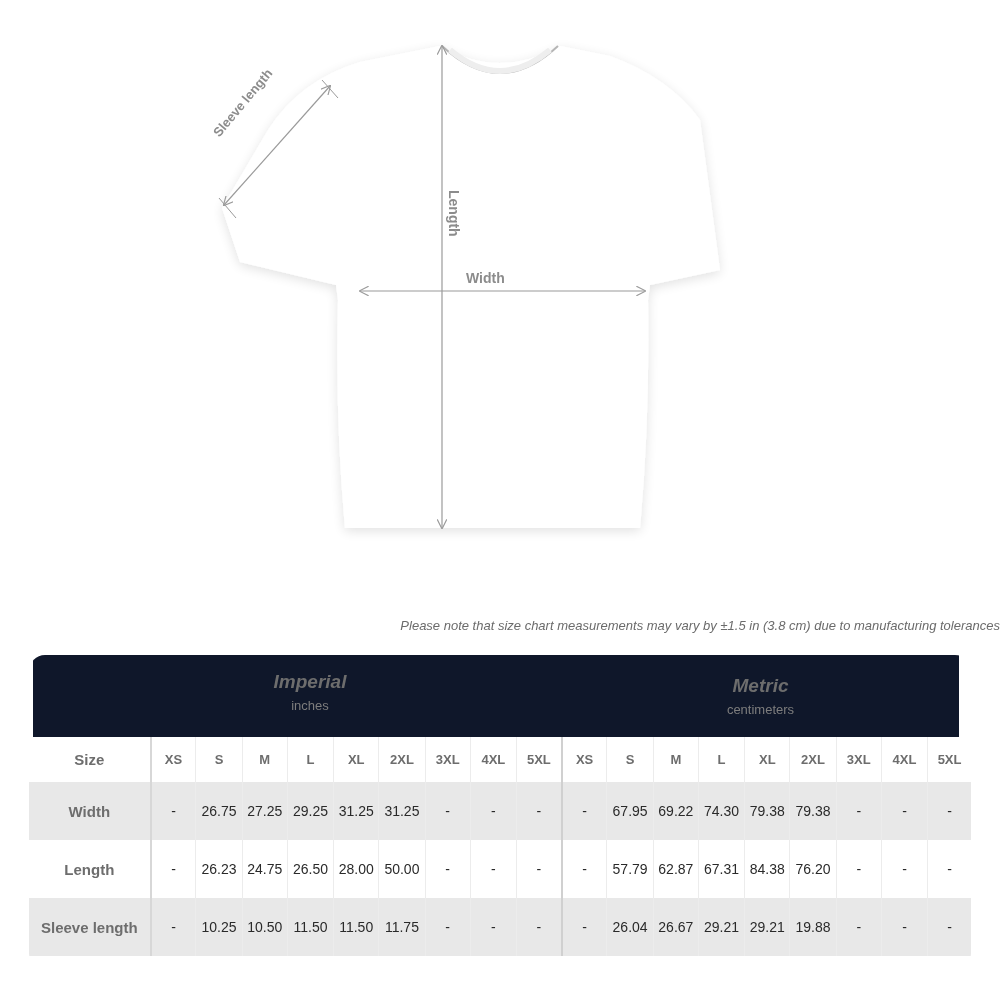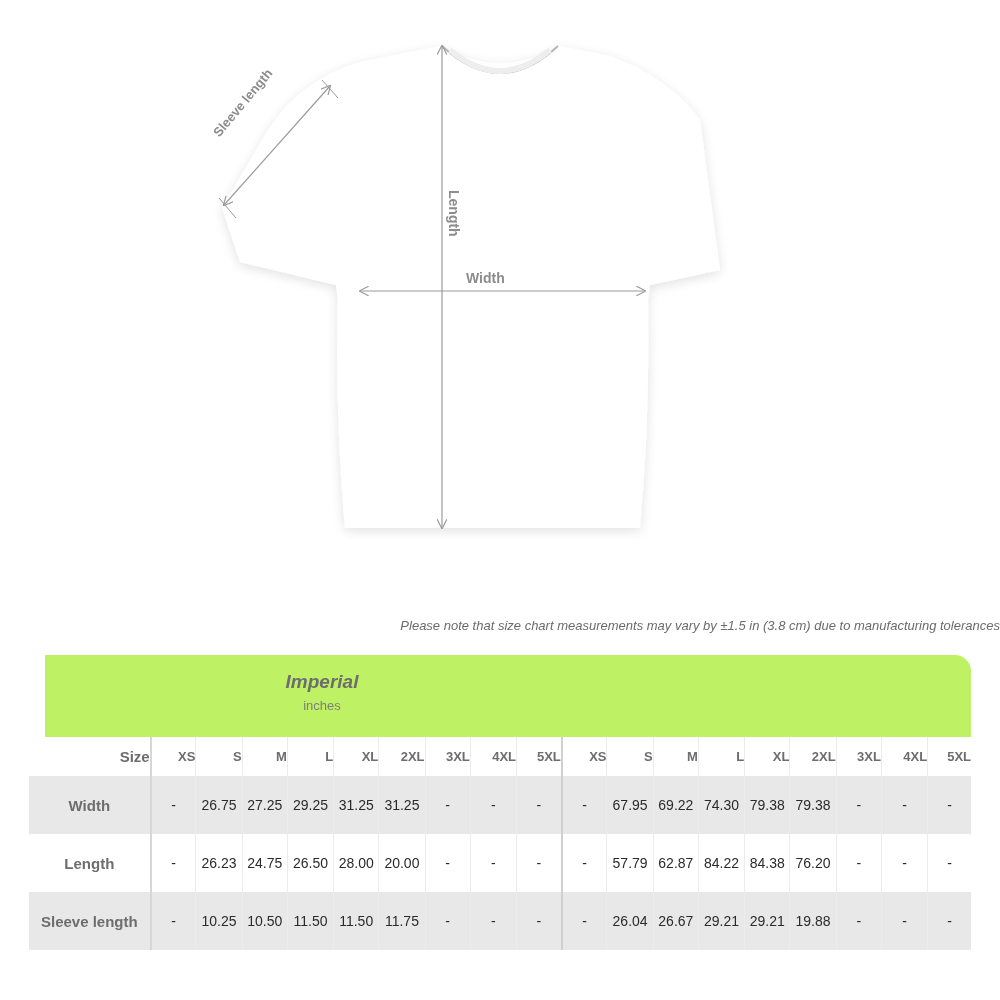--- a/index.html
+++ b/index.html
@@ -1,27 +1,27 @@
 <!DOCTYPE html>
 <html><head>
 <meta charset="utf-8">
 <style>
   html,body{margin:0;padding:0;background:#ffffff;}
   body{width:1000px;height:1000px;position:relative;overflow:hidden;font-family:"Liberation Sans",sans-serif;}
   .diagram{position:absolute;left:0;top:0;width:1000px;height:600px;}
   .note{position:absolute;left:0;top:618px;width:1000px;text-align:right;font-style:italic;font-size:13px;color:#6b6b6b;}
   .table-card{position:absolute;left:29px;top:655px;width:942px;height:314px;border-radius:16px;overflow:hidden;background:#ffffff;}
-  .hdr{position:absolute;left:16px;top:0;width:926px;height:82px;background:#bef264;}
+  .hdr{position:absolute;left:4px;top:0;width:926px;height:82px;background:#0f172a;}
   .hdr .grp{position:absolute;top:16px;text-align:center;}
   .grp .t{font-weight:bold;font-style:italic;font-size:19px;color:#6d6d6d;}
   .grp .s{font-size:13px;color:#7d7d7d;margin-top:5px;}
   table{position:absolute;left:0;top:82px;width:942px;border-collapse:collapse;table-layout:fixed;}
   td{text-align:center;font-size:14px;color:#2a2a2a;border-left:1px solid #ececec;padding:0;}
   td.lbl{font-weight:bold;color:#6d6d6d;font-size:15px;border-left:none;}
-  tr.sizes td{height:39px;background:#ffffff;font-weight:bold;color:#6d6d6d;font-size:13px;text-align:right;}
+  tr.sizes td{height:45px;background:#ffffff;font-weight:bold;color:#6d6d6d;font-size:13px;}
   tr.sizes td.lbl{font-size:15px;}
   tr.r{height:58px;}
   tr.r.shade td{background:#e8e8e8;}
   tr.r td{background:#ffffff;}
   tr.r.shade td{background:#e8e8e8;}
   td.sep{border-left:2px solid #d7d7d7;}
   td.split{border-left:2px solid #d0d0d0;}
 </style>
 </head>
 <body>
@@ -65,20 +65,22 @@
 
 <div class="note">Please note that size chart measurements may vary by ±1.5 in (3.8 cm) due to manufacturing tolerances</div>
 
 <div class="table-card">
   <div class="hdr">
     <div class="grp" style="left:120px;width:314px;">
       <div class="t">Imperial</div>
       <div class="s">inches</div>
     </div>
     <div class="grp" style="left:531px;width:393px;top:20px;">
+      <div class="t">Metric</div>
+      <div class="s">centimeters</div>
     </div>
   </div>
   <table>
     <colgroup>
       <col style="width:121px">
       <col style="width:45px">
         <col style="width:46px">
         <col style="width:45px">
         <col style="width:46px">
         <col style="width:45px">
@@ -139,28 +141,28 @@
       <td>-</td>
       <td>-</td>
     </tr>
     <tr class="r">
       <td class="lbl">Length</td>
       <td class="sep">-</td>
       <td>26.23</td>
       <td>24.75</td>
       <td>26.50</td>
       <td>28.00</td>
-      <td>20.00</td>
+      <td>50.00</td>
       <td>-</td>
       <td>-</td>
       <td>-</td>
       <td class="split">-</td>
       <td>57.79</td>
       <td>62.87</td>
-      <td>84.22</td>
+      <td>67.31</td>
       <td>84.38</td>
       <td>76.20</td>
       <td>-</td>
       <td>-</td>
       <td>-</td>
     </tr>
     <tr class="r shade">
       <td class="lbl">Sleeve length</td>
       <td class="sep">-</td>
       <td>10.25</td>

